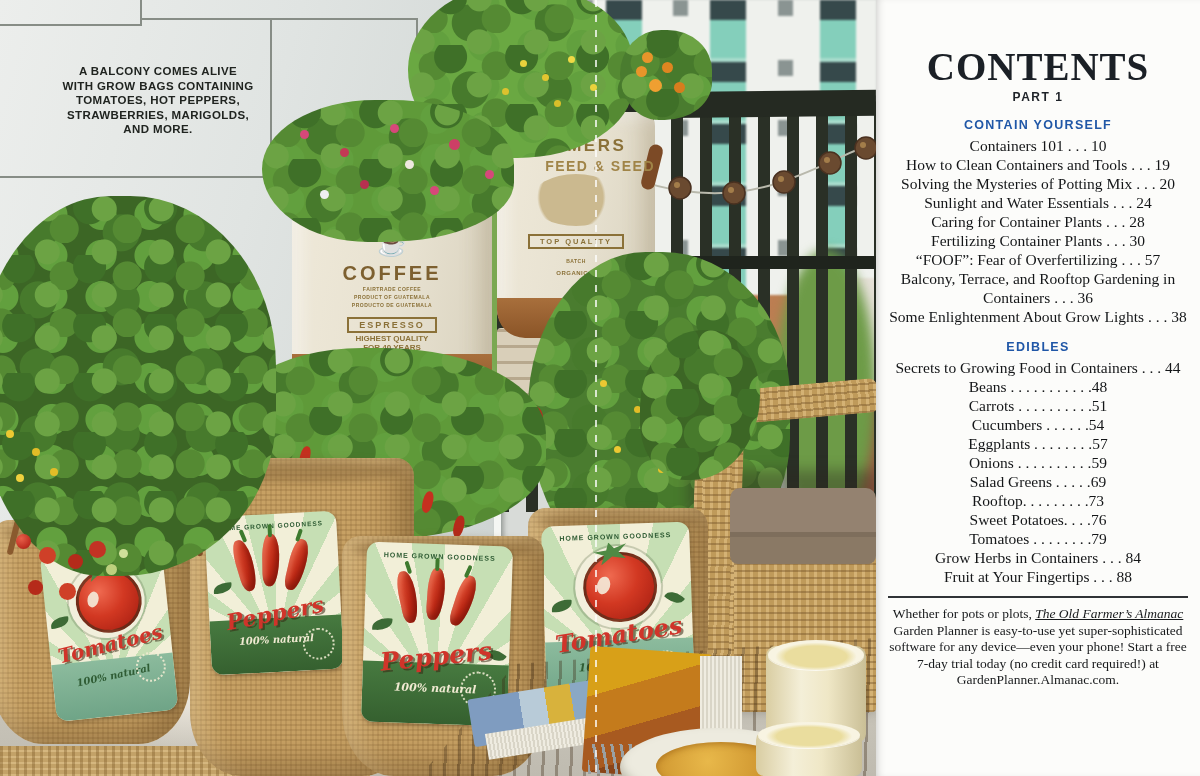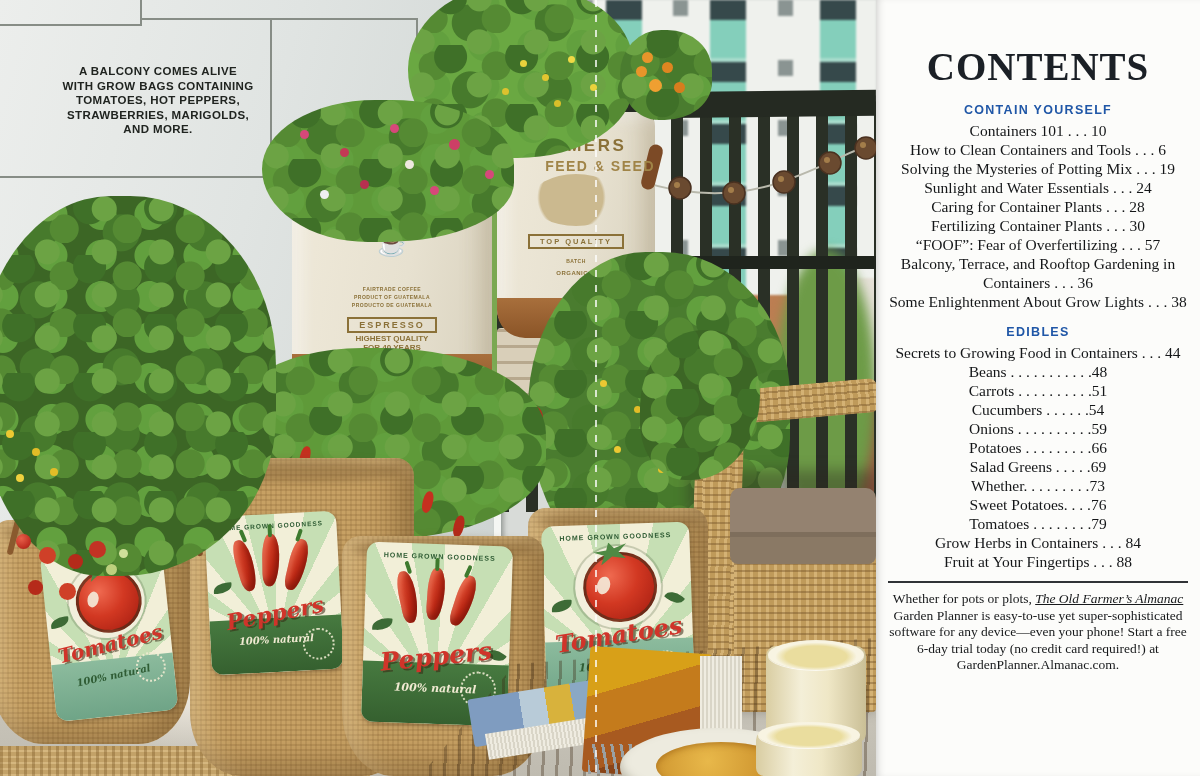--- a/index.html
+++ b/index.html
@@ -220,20 +220,21 @@
       <div class="abs cb-text cb-tiny" style="top:158px;font-size:6px;">ORGANIC M</div>
     </div>
 
     <div class="abs canvas-bag" style="left:292px;top:192px;width:200px;height:208px;">
       <div class="canvas-bottom" style="height:46px;"></div>
       <div class="abs handle" style="left:-2px;top:8px;width:34px;height:12px;transform:rotate(-28deg);"></div>
       <div class="abs handle" style="right:-2px;top:6px;width:36px;height:12px;transform:rotate(26deg);"></div>
       <div class="abs cb-text cb-tiny" style="top:12px;">FRESHLY ROASTED</div>
       <div class="abs cb-text cb-brand" style="top:22px;">VINTAGE BROS</div>
       <div class="abs cb-text" style="top:38px;font-size:24px;">☕</div>
+      <div class="abs cb-text cb-product" style="top:70px;">COFFEE</div>
       <div class="abs cb-text cb-tiny" style="top:94px;">FAIRTRADE COFFEE</div>
       <div class="abs cb-text cb-tiny" style="top:102px;">PRODUCT OF GUATEMALA</div>
       <div class="abs cb-text cb-tiny" style="top:110px;">PRODUCTO DE GUATEMALA</div>
       <div class="abs cb-text" style="top:122px;"><span class="cb-box">ESPRESSO</span></div>
       <div class="abs cb-text" style="top:142px;font-size:8px;font-weight:bold;">HIGHEST QUALITY</div>
       <div class="abs cb-text" style="top:151px;font-size:8px;font-weight:bold;">FOR 40 YEARS</div>
       <div class="abs cb-text cb-tiny" style="top:166px;">50 LBS. NET WEIGHT</div>
     </div>
 
     <div class="abs foliage bright" style="left:408px;top:-14px;width:225px;height:172px;"></div>
@@ -348,48 +349,49 @@
     </div>
     <div class="abs candle" style="left:756px;top:730px;width:106px;height:46px;">
       <div class="candle-rim" style="top:-8px;height:26px;"></div>
     </div>
 
     <div class="abs fold-line"></div>
   </div>
 
   <div class="toc">
     <div class="toc-title">CONTENTS</div>
+    <div class="toc-part">PART 1</div>
 
     <div class="toc-heading">CONTAIN YOURSELF</div>
     <div class="toc-list">
         <div class="toc-item">Containers 101 . . . 10</div>
-        <div class="toc-item">How to Clean Containers and Tools . . . 6</div>
-        <div class="toc-item">Solving the Mysteries of Potting Mix . . . 19</div>
+        <div class="toc-item">How to Clean Containers and Tools . . . 19</div>
+        <div class="toc-item">Solving the Mysteries of Potting Mix . . . 20</div>
         <div class="toc-item">Sunlight and Water Essentials . . . 24</div>
         <div class="toc-item">Caring for Container Plants . . . 28</div>
         <div class="toc-item">Fertilizing Container Plants . . . 30</div>
         <div class="toc-item">“FOOF”: Fear of Overfertilizing . . . 57</div>
         <div class="toc-item">Balcony, Terrace, and Rooftop Gardening in Containers . . . 36</div>
         <div class="toc-item">Some Enlightenment About Grow Lights . . . 38</div>
       </div>
 
     <div class="toc-heading">EDIBLES</div>
     <div class="toc-list">
         <div class="toc-item">Secrets to Growing Food in Containers . . . 44</div>
         <div class="toc-item">Beans . . . . . . . . . . .48</div>
         <div class="toc-item">Carrots . . . . . . . . . .51</div>
         <div class="toc-item">Cucumbers . . . . . .54</div>
+        <div class="toc-item">Eggplants . . . . . . . .57</div>
         <div class="toc-item">Onions . . . . . . . . . .59</div>
-        <div class="toc-item">Potatoes . . . . . . . . .66</div>
         <div class="toc-item">Salad Greens . . . . .69</div>
-        <div class="toc-item">Whether. . . . . . . . .73</div>
+        <div class="toc-item">Rooftop. . . . . . . . .73</div>
         <div class="toc-item">Sweet Potatoes. . . .76</div>
         <div class="toc-item">Tomatoes . . . . . . . .79</div>
         <div class="toc-item">Grow Herbs in Containers . . . 84</div>
         <div class="toc-item">Fruit at Your Fingertips . . . 88</div>
       </div>
 
     <div class="toc-divider"></div>
     <div class="toc-footer">
-      <span>Whether for pots or plots, </span><span class="it">The Old Farmer’s Almanac</span><span> Garden Planner is easy-to-use yet super-sophisticated software for any device—even your phone! Start a free 6-day trial today (no credit card required!) at GardenPlanner.Almanac.com.</span>
+      <span>Whether for pots or plots, </span><span class="it">The Old Farmer’s Almanac</span><span> Garden Planner is easy-to-use yet super-sophisticated software for any device—even your phone! Start a free 7-day trial today (no credit card required!) at GardenPlanner.Almanac.com.</span>
     </div>
   </div>
 </div>
 
 </body></html>

